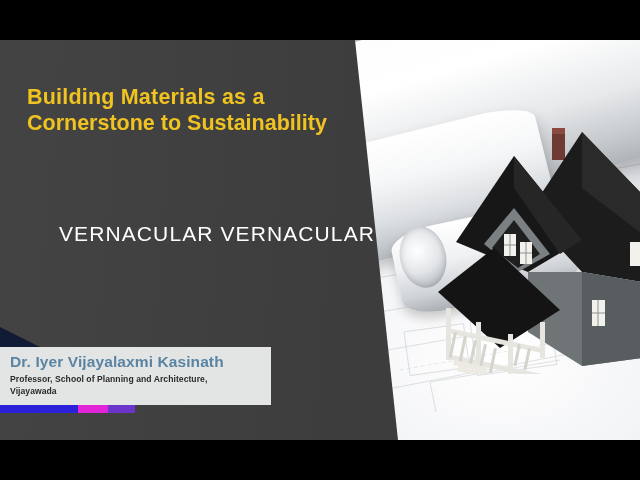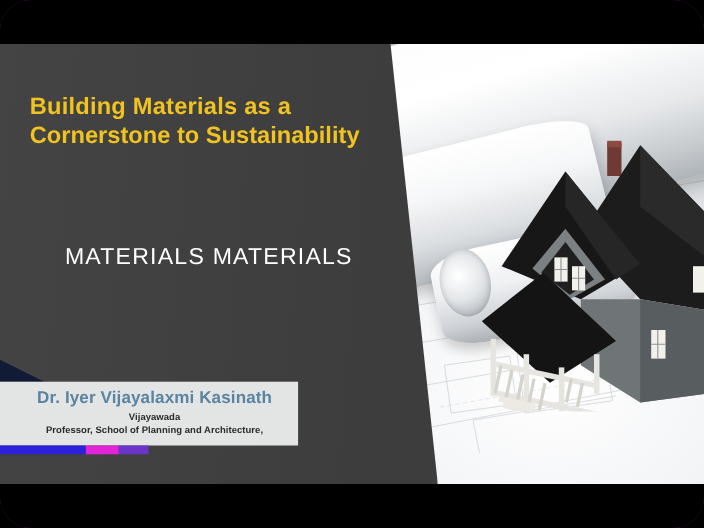--- a/index.html
+++ b/index.html
@@ -10,21 +10,20 @@
   body {
     font-family: "Liberation Sans", sans-serif;
   }
 
   #slide {
     position: relative;
     width: 640px;
     height: 480px;
     background: #701a75;
     overflow: hidden;
-    border-radius: 28px;
   }
 
   
   .letterbox {
     position: absolute;
     left: 0;
     width: 640px;
     background: #000000;
     z-index: 60;
   }
@@ -178,21 +177,20 @@
   .card {
     position: absolute;
     left: 0;
     top: 347px;
     width: 271px;
     height: 58px;
     z-index: 33;
     background: #e3e5e4;
     box-sizing: border-box;
     padding: 5px 0 0 10px;
-    text-align: center;
   }
   .card-name {
     color: #5a84a2;
     font-weight: bold;
     font-size: 15.5px;
     line-height: 19px;
     letter-spacing: .1px;
     white-space: nowrap;
   }
   .card-role {
@@ -331,29 +329,29 @@
   </div>
 
   <div class="overlay"></div>
   <div class="overlay-shade"></div>
 
   <div class="headline">
     <div class="l1">Building Materials as a</div>
     <div class="l2">Cornerstone to Sustainability</div>
   </div>
 
-  <div class="subject">MATERIALS MATERIALS</div>
+  <div class="subject">VERNACULAR VERNACULAR</div>
 
   <div class="wedge"></div>
 
   <div class="card">
     <div class="card-name">Dr. Iyer Vijayalaxmi Kasinath</div>
     <div class="card-role">
+      <div>Professor, School of Planning and Architecture,</div>
       <div>Vijayawada</div>
-      <div>Professor, School of Planning and Architecture,</div>
     </div>
   </div>
 
   <div class="strip">
     <span class="s1"></span>
     <span class="s2"></span>
     <span class="s3"></span>
   </div>
 
   <div class="letterbox top"></div>

